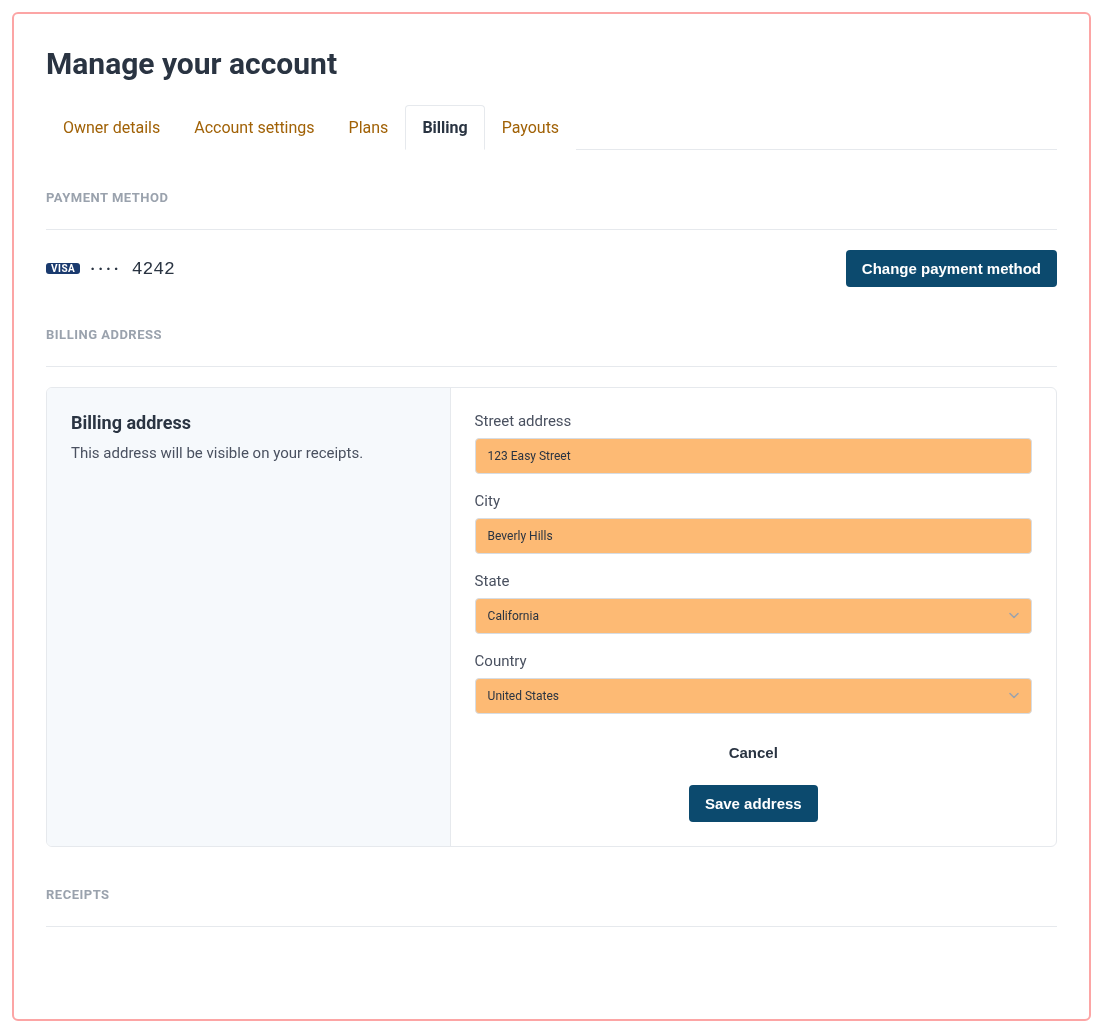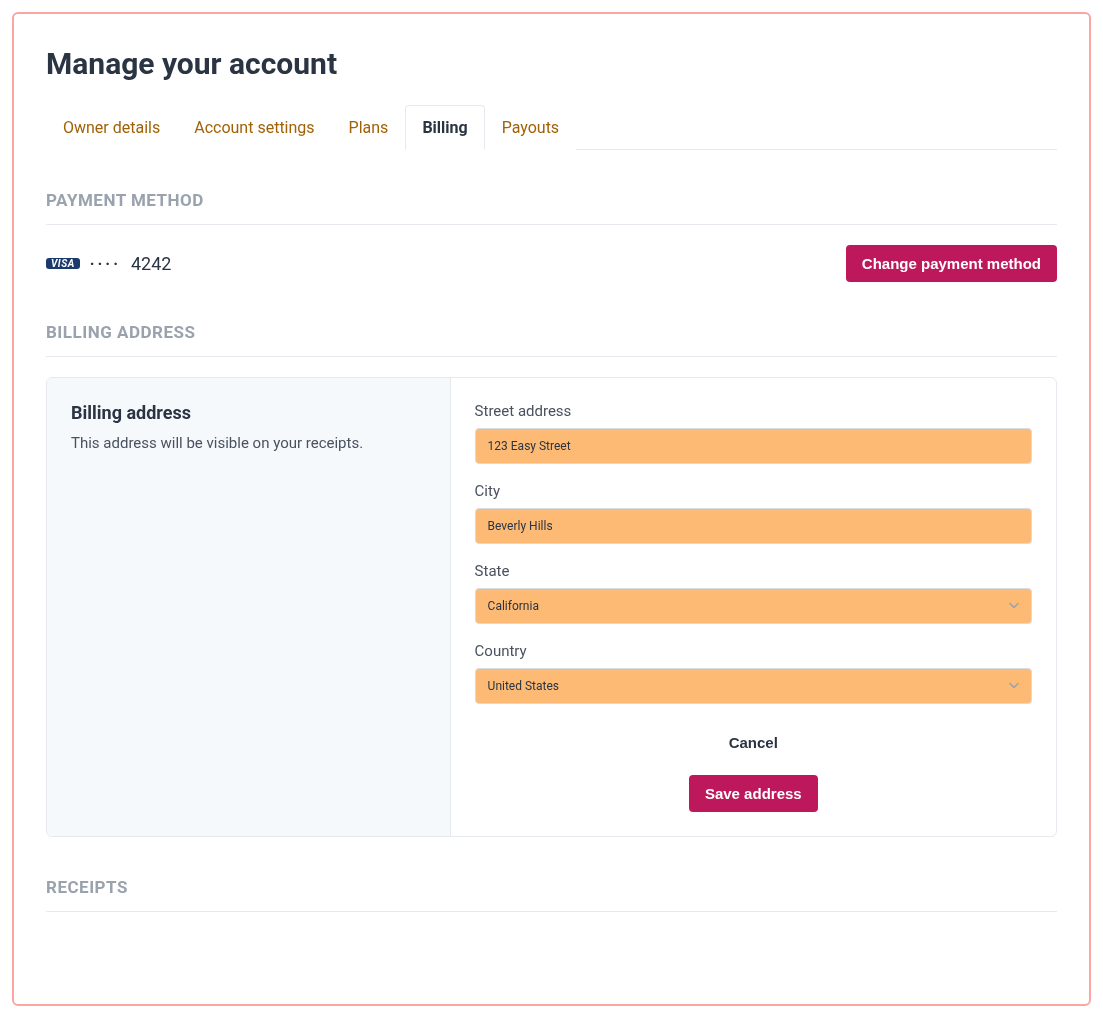--- a/index.html
+++ b/index.html
@@ -43,62 +43,62 @@
     }
     .tab.active {
       font-weight: 700;
       color: #2a3442;
       border: 1px solid #e6e9ed;
       border-bottom: 1px solid #ffffff;
       border-top-left-radius: 4px;
       border-top-right-radius: 4px;
     }
     .section-label {
-      font-size: 17px;
+      font-size: 13px;
       font-weight: 700;
       letter-spacing: 0.5px;
       color: #9aa2ad;
-      padding-bottom: 14px;
+      padding-bottom: 24px;
       border-bottom: 1px solid #e6e9ed;
       margin-bottom: 20px;
       text-transform: uppercase;
     }
     .payment-row {
       display: flex;
       align-items: center;
       justify-content: space-between;
       margin-bottom: 40px;
     }
     .card-info {
       display: flex;
       align-items: center;
       gap: 10px;
     }
     .visa-badge {
       background: #1a3a6e;
       color: #ffffff;
       font-size: 10px;
       font-weight: 700;
-      font-style: italic;
       padding: 0 5px;
       border-radius: 3px;
       letter-spacing: 0.5px;
     }
     .card-dots {
       font-size: 16px;
       letter-spacing: 3px;
       color: #2a3442;
       font-weight: 700;
     }
     .card-last4 {
       font-size: 18px;
       color: #2a3442;
+      font-family: Liberation Mono, monospace;
     }
     .btn-primary {
-      background: #be185d;
+      background: #0c4a6e;
       color: #ffffff;
       border: none;
       padding: 10px 16px;
       border-radius: 4px;
       font-size: 15px;
       font-weight: 600;
       cursor: pointer;
     }
     .billing-box {
       display: flex;

